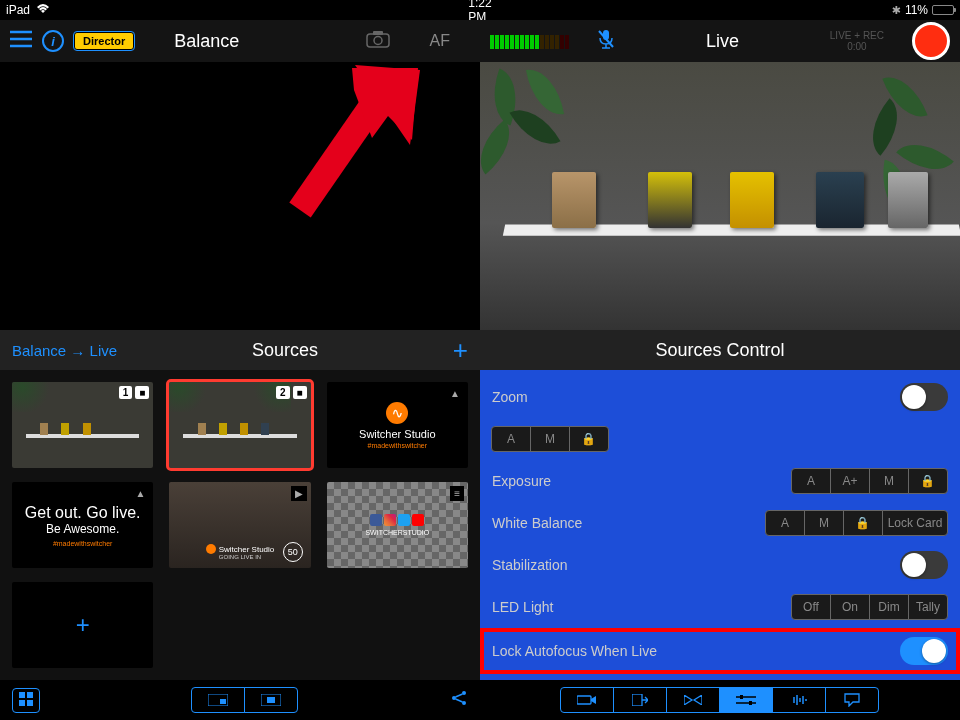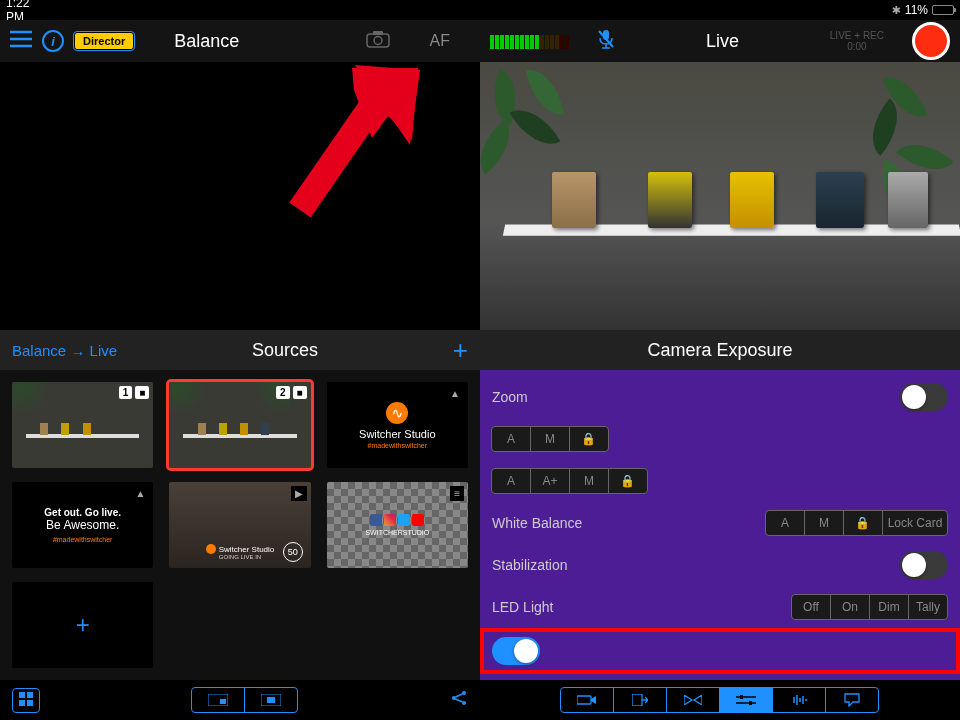--- a/index.html
+++ b/index.html
@@ -50,21 +50,21 @@
   .source-tile { background: #333; position: relative; overflow: hidden; border-radius: 2px;}
   .source-tile.selected { outline: 3px solid #ff3b30; }
   .tile-badge { position: absolute; top: 4px; right: 4px; display:flex; gap:3px;}
   .tile-badge span { background:#fff; color:#000; font-size:10px; padding: 1px 4px; border-radius:2px; font-weight:600;}
   .tile-corner-icon { position:absolute; top:4px; right:4px; background:#000; color:#aaa; padding:2px 4px; font-size:10px;}
   .tile-text { position:absolute; inset:0; display:flex; flex-direction:column; align-items:center; justify-content:center; text-align:center; }
   .mini-shelf { position:absolute; left:10%; right:10%; bottom:35%; height:4px; background:#ddd;}
   .add-tile { background: #000; border: none; display:flex; align-items:center; justify-content:center; color:#1e90ff; font-size:24px; font-weight:300;}
   .checker { background-image: linear-gradient(45deg,#666 25%,transparent 25%),linear-gradient(-45deg,#666 25%,transparent 25%),linear-gradient(45deg,transparent 75%,#666 75%),linear-gradient(-45deg,transparent 75%,#666 75%); background-size:14px 14px; background-position:0 0,0 7px,7px -7px,-7px 0; background-color:#888;}
   
-  .controls-panel { width: 480px; background: #4c1d95; padding: 6px 12px 0 12px; overflow-y: auto; }
+  .controls-panel { width: 480px; background: #1d4ed8; padding: 6px 12px 0 12px; overflow-y: auto; }
   .control-row { display: flex; align-items: center; height: 42px; border-bottom: 1px solid rgba(255,255,255,0); color:#ccc; font-size:14px;}
   .control-label { flex: 1; }
   .seg-group { display: flex; }
   .seg-btn { border: 1px solid #666; background: #1a1a1a; color: #888; font-size: 12px; padding: 5px 0; text-align:center; margin-left:-1px;}
   .seg-btn:first-child { border-radius: 4px 0 0 4px; }
   .seg-btn:last-child { border-radius: 0 4px 4px 0; }
   .w40 { width: 40px; }
   .toggle { width: 48px; height: 28px; background: #3a3a3a; border-radius: 14px; position: relative; }
   .toggle-knob { width: 24px; height: 24px; background: #fff; border-radius: 50%; position: absolute; top: 2px; left: 2px; box-shadow:0 1px 3px rgba(0,0,0,.4);}
   .toggle.on { background: #1e90ff; }
@@ -78,20 +78,28 @@
   .footer-btn.active { background: #1e90ff; color: #000; }
   .footer-btn:first-of-type { border-radius: 4px 0 0 4px; }
   .footer-btn:last-of-type { border-radius: 0 4px 4px 0; }
   .grid-icon { color:#1e90ff; border:1px solid #1e90ff; border-radius:4px; padding:3px 6px; font-size:14px;}
   .share-icon { color:#1e90ff; font-size:18px;}
 </style>
 </head>
 <body>
 
 <div class="status-bar">
+  <div class="status-left">
+    <span>iPad</span>
+    <span>
+      <svg width="14" height="10" viewBox="0 0 14 10">
+          <path d="M7 9 L5 7 Q7 5 9 7 Z M3 5 Q7 1 11 5 L9.5 6.5 Q7 4 4.5 6.5 Z M1 3 Q7 -3 13 3 L11.5 4.5 Q7 0 2.5 4.5 Z" fill="#fff"></path>
+        </svg>
+    </span>
+  </div>
   <div class="status-center">1:22 PM</div>
   <div class="status-right">
     <span style="font-size:11px;color:#aaa;">✱</span>
     <span>11%</span>
     <span class="battery"><span class="battery-fill" style="width:37%;"></span></span>
   </div>
 </div>
 
 <div class="main-top">
 
@@ -189,21 +197,21 @@
 
 <div class="mid-row">
   <div class="mid-left">
     <span class="preview-live-link">Balance → Live</span>
     <span class="spacer"></span>
     <span class="section-title">Sources</span>
     <span class="spacer"></span>
     <span class="plus-icon">+</span>
   </div>
   <div class="mid-right">
-    <span class="section-title">Camera Exposure</span>
+    <span class="section-title">Sources Control</span>
   </div>
 </div>
 
 <div class="bottom-area">
 
   <div class="sources-grid">
     <div class="source-tile" style="background:#3a3a34;">
       <div class="mini-shelf"></div>
       <div style="position:absolute;bottom:38%;left:20%;width:8px;height:12px;background:#a08050;"></div>
       <div style="position:absolute;bottom:38%;left:35%;width:8px;height:12px;background:#c0a000;"></div>
@@ -230,21 +238,21 @@
     <div class="source-tile" style="background:#000;">
       <div class="tile-text">
         <div style="width:22px;height:22px;background:#ff7b00;border-radius:50%;margin-bottom:4px;display:flex;align-items:center;justify-content:center;color:#fff;font-size:14px;">∿</div>
         <div style="font-size:11px;color:#fff;">Switcher Studio</div>
         <div style="font-size:7px;color:#ff7b00;margin-top:2px;">#madewithswitcher</div>
       </div>
       <div class="tile-corner-icon">▲</div>
     </div>
     <div class="source-tile" style="background:#000;">
       <div class="tile-text">
-        <div style="font-size:10px;color:#fff;font-weight:700;">Get out. Go live.</div>
+        <div style="font-size:16px;color:#fff;font-weight:400;">Get out. Go live.</div>
         <div style="font-size:12px;color:#fff;font-weight:300;">Be Awesome.</div>
         <div style="font-size:7px;color:#ff7b00;margin-top:4px;">#madewithswitcher</div>
       </div>
       <div class="tile-corner-icon">▲</div>
     </div>
     <div class="source-tile" style="background:linear-gradient(#4a4038,#2a2420);">
       <div class="tile-text" style="justify-content:flex-end;padding-bottom:8px;">
         <div style="font-size:8px;color:#fff;display:flex;align-items:center;gap:3px;">
             <span style="width:10px;height:10px;background:#ff7b00;border-radius:50%;"></span>
             <span>Switcher Studio</span>
@@ -277,20 +285,21 @@
         </div>
     </div>
     <div class="control-row">
       <div class="seg-group">
         <div class="seg-btn w40">A</div>
         <div class="seg-btn w40">M</div>
         <div class="seg-btn w40">🔒</div>
       </div>
     </div>
     <div class="control-row">
+      <span class="control-label">Exposure</span>
       <div class="seg-group">
         <div class="seg-btn w40">A</div>
         <div class="seg-btn w40">A+</div>
         <div class="seg-btn w40">M</div>
         <div class="seg-btn w40">🔒</div>
       </div>
     </div>
     <div class="control-row">
       <span class="control-label">White Balance</span>
       <div class="seg-group">
@@ -309,20 +318,21 @@
     <div class="control-row">
       <span class="control-label">LED Light</span>
       <div class="seg-group">
         <div class="seg-btn w40">Off</div>
         <div class="seg-btn w40">On</div>
         <div class="seg-btn w40">Dim</div>
         <div class="seg-btn w40">Tally</div>
       </div>
     </div>
     <div class="control-row highlight-row">
+      <span class="control-label">Lock Autofocus When Live</span>
       <div class="toggle on">
           <div class="toggle-knob"></div>
         </div>
     </div>
   </div>
 </div>
 
 <div class="footer">
   <div class="footer-left">
     <span class="grid-icon">

